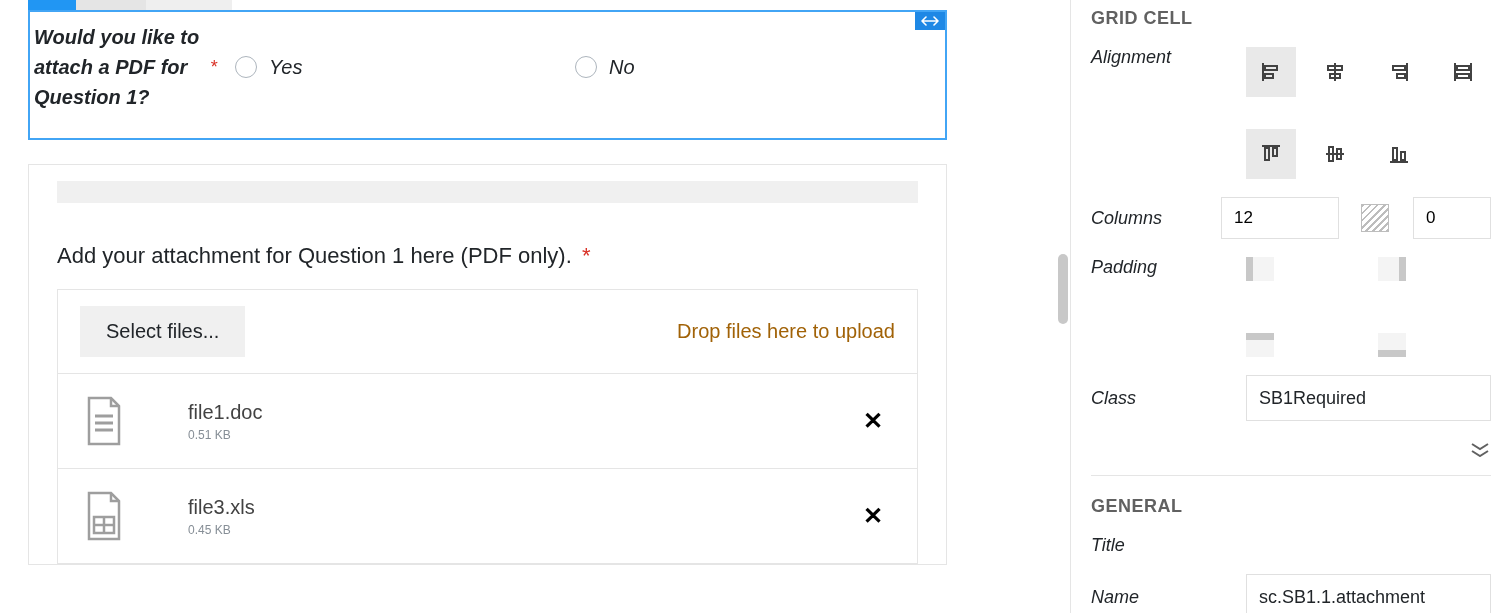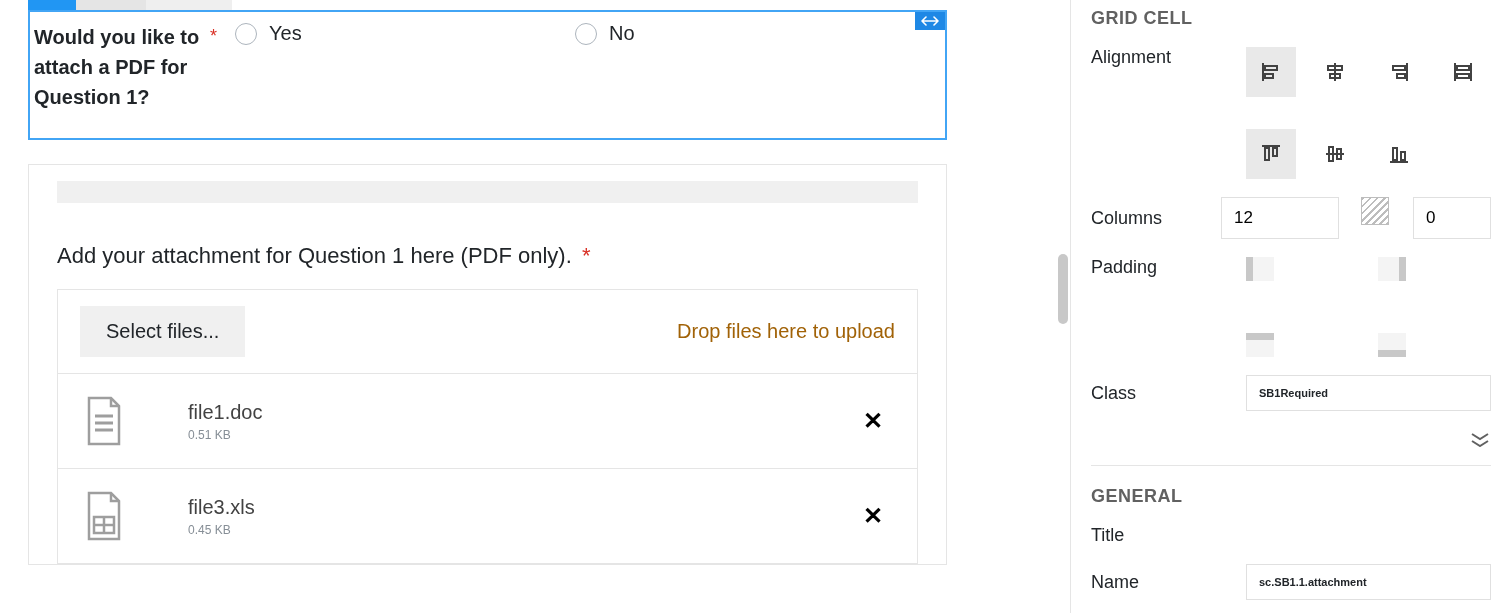--- a/index.html
+++ b/index.html
@@ -47,21 +47,21 @@
     height: 18px;
     background: #1e88e5;
     color: #fff;
     font-size: 12px;
     display:flex;
     align-items:center;
     justify-content:center;
   }
   .handle-badge svg { width:18px; height:12px; }
 
-  .q-row { display:flex; align-items:flex-start; }
+  .q-row { display:flex; align-items:center;font-style:italic; }
   .q-label {
     width: 170px;
     font-weight: 600;
     font-size: 20px;
     line-height: 1.5;
     color:#212529;
   }
   .req-star { color:#d93025; font-size:18px; margin-left:6px; margin-right:18px; line-height:1.6; }
   .radio-col { display:flex; align-items:center; }
   .radio-col.first { width: 340px; }
@@ -136,41 +136,41 @@
   }
   .sp-section-title.first { margin-top:0; padding-top:8px; }
   .sp-row {
     display:flex; align-items:center;
     margin-bottom:18px;
   }
   .sp-label {
     width:155px;
     font-size:18px;
     color:#212529;
-  }
-  .sp-ctrl { flex:1; display:flex; align-items:flex-start; gap:14px; }
+    font-style:italic;
+  }
+  .sp-ctrl { flex:1; display:flex; align-items:center; gap:14px; }
 
   .icon-btn {
     width:50px; height:50px;
     display:flex; align-items:center; justify-content:center;
     cursor:pointer;
     background:#fff;
   }
   .icon-btn.active { background:#e9e9e9; }
   .icon-btn svg { width:22px; height:22px; }
 
   .text-input {
     width:100%;
-    height:36px;
+    height:46px;
     border:1px solid #e0e0e0;
     padding:0 12px;
-    font-size:11px;
+    font-size:18px;
     color:#212529;
     background:#fff;
-    font-weight:bold;
   }
   .num-input {
     width:118px;
     height:42px;
     border:1px solid #e0e0e0;
     padding:0 12px;
     font-size:17px;
     background:#fff;
     margin-right:8px;
   }

